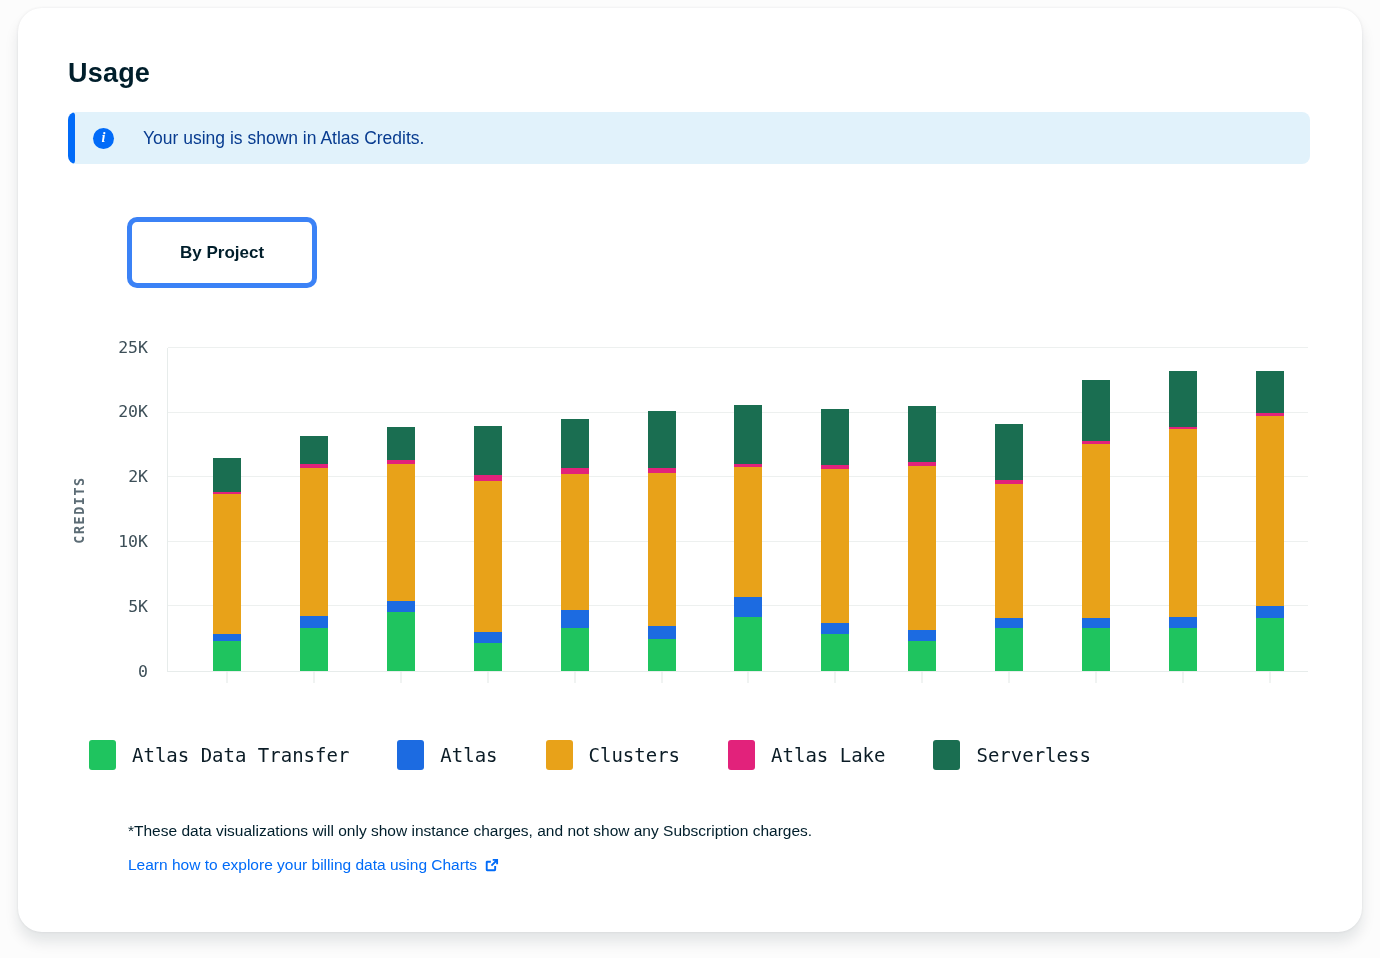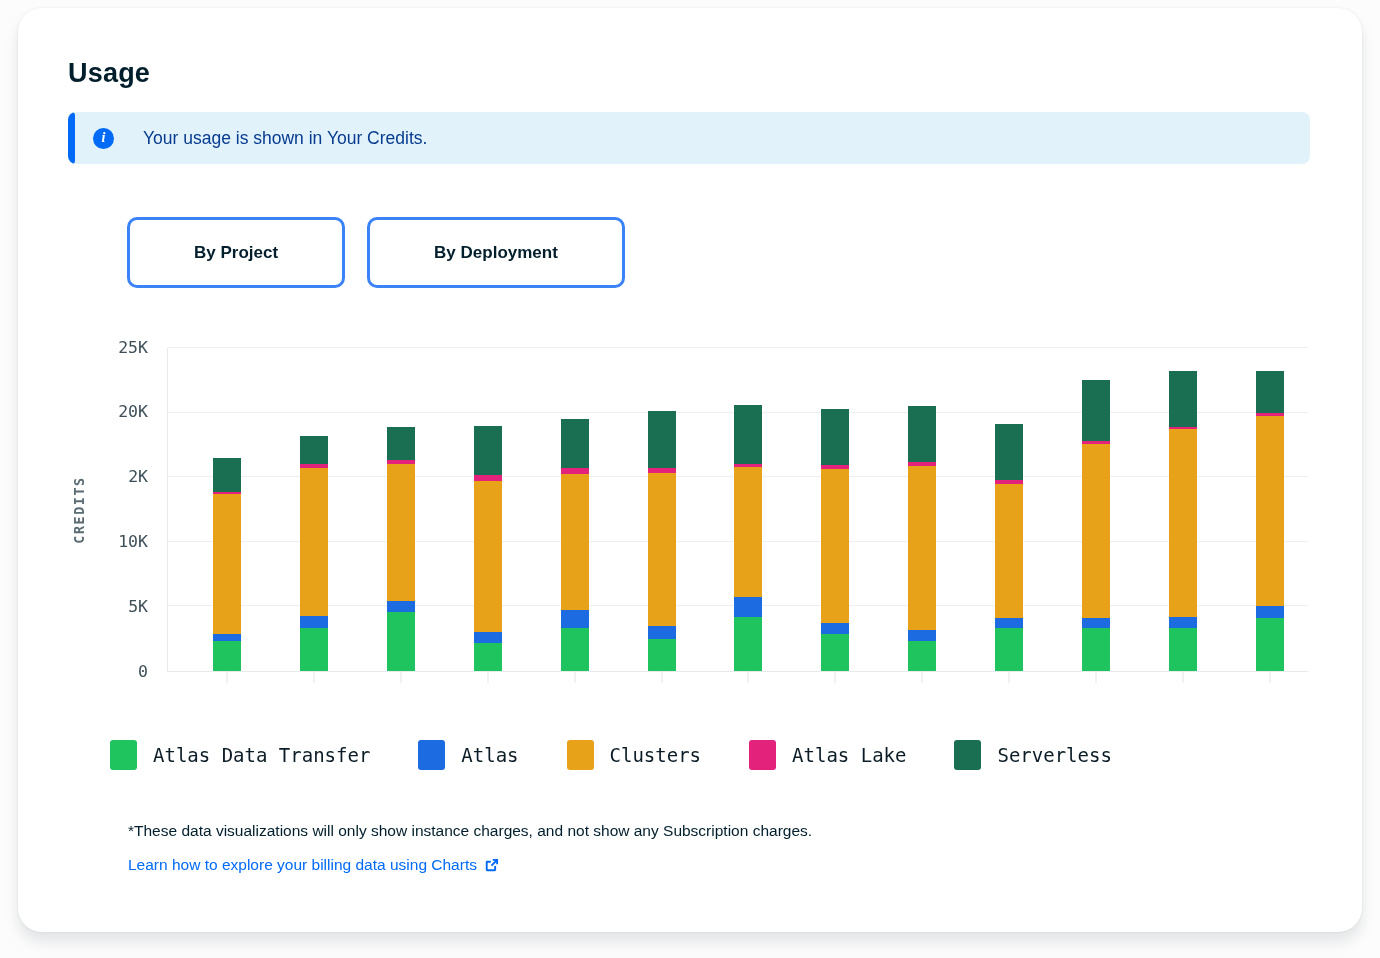--- a/index.html
+++ b/index.html
@@ -49,22 +49,22 @@
     font:italic 700 14px "Liberation Serif", serif;
     margin-left:25px; flex:0 0 auto;
   }
   .banner-text { color:#083C90; font-size:17.5px; margin-left:29px; }
   
   .tabs { display:flex; gap:22px; margin:53px 0 0 109px; }
   .tab {
     height:71px; display:flex; align-items:center; justify-content:center;
     font-family:"Liberation Sans", sans-serif;
     font-size:17px; font-weight:700; color:#001E2B;
-    background:#fff; border:3px solid #3b82f6; border-radius:10px;
-    padding:0 64px; cursor:pointer; white-space:nowrap;
+    background:#fff; border:5px solid #3b82f6; border-radius:10px;
+    padding:0 48px; cursor:pointer; white-space:nowrap;
   }
   .tab.active { border:3px solid #00A35C; padding:0 42px; }
   
   .chart { position:relative; height:336px; margin-top:60px; }
   .plot {
     position:absolute; left:149px; top:0; width:1141px; height:324px;
     border-left:1px solid #E7ECEB; border-bottom:1px solid #E7ECEB;
   }
   .gridline { position:absolute; left:0; right:0; height:1px; background:#EDF0EF; }
   .yaxis { position:absolute; left:0; top:0; width:130px; height:324px; }
@@ -83,21 +83,21 @@
     position:absolute; bottom:0; width:28px; height:100%;
     display:flex; flex-direction:column; justify-content:flex-end;
     transform:translateX(-50%);
   }
   .seg { width:100%; }
   .xtick {
     position:absolute; top:100%; width:1px; height:12px;
     background:#E2E7E6; transform:translateX(-50%);
   }
   
-  .legend { display:flex; align-items:center; gap:48px; margin:56px 0 0 92px; }
+  .legend { display:flex; align-items:center; gap:48px; margin:56px 0 0 71px; }
   .legend-item { display:flex; align-items:center; gap:16px; cursor:pointer; }
   .swatch { width:27px; height:30px; border-radius:3px; flex:0 0 auto; }
   .legend-label {
     font-family:"DejaVu Sans Mono", monospace;
     font-size:19px; color:#0b1c26;
   }
   
   .footnote { margin:52px 0 0 110px; font-size:15.5px; color:#001E2B; }
   .charts-link {
     margin:16px 0 0 110px; display:inline-flex; align-items:center; gap:7px;
@@ -110,26 +110,25 @@
 
 <div class="card">
 
   <div class="card-header">
     <h1 class="page-title">Usage</h1>
   </div>
 
   <div class="banner">
     <div class="banner-accent"></div>
     <span class="info-icon">i</span>
-    <span class="banner-text">Your usage is shown in Your Credits.</span>
+    <span class="banner-text">Your using is shown in Atlas Credits.</span>
   </div>
 
   <div class="tabs">
     <button class="tab">By Project</button>
-    <button class="tab">By Deployment</button>
   </div>
 
   <div class="chart">
     <div class="y-axis-title">CREDITS</div>
     <div class="yaxis">
         <div class="ytick-label" style="bottom: 0%;">0</div>
         <div class="ytick-label" style="bottom: 20%;">5K</div>
         <div class="ytick-label" style="bottom: 40%;">10K</div>
         <div class="ytick-label" style="bottom: 60%;">2K</div>
         <div class="ytick-label" style="bottom: 80%; margin-top: 24px;">20K</div>

